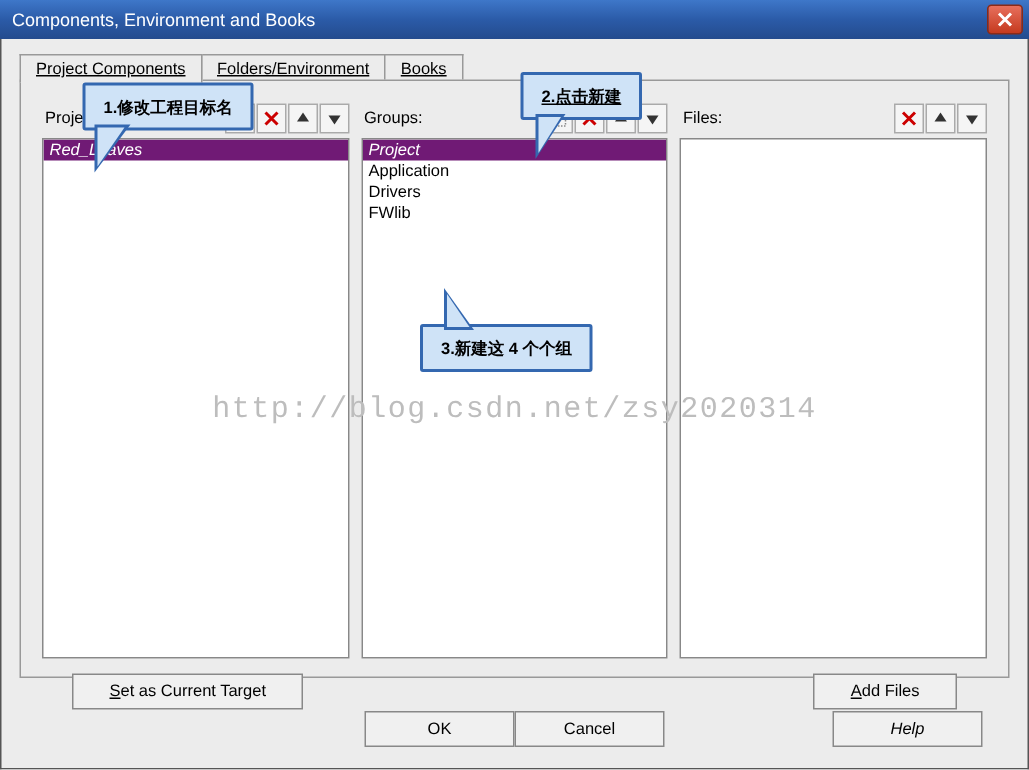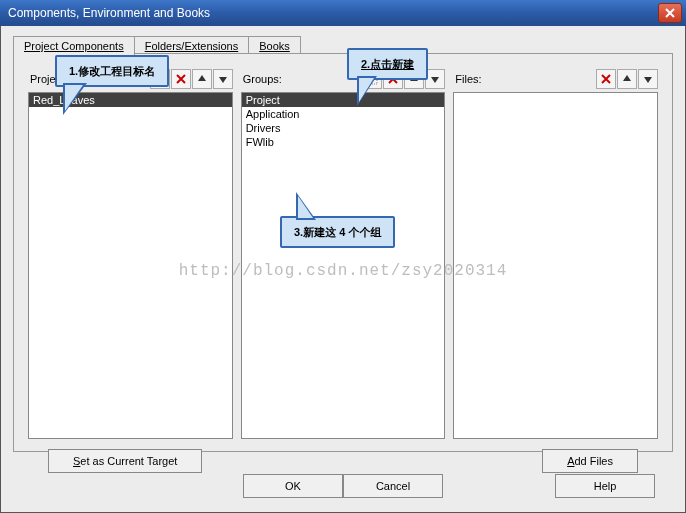--- a/index.html
+++ b/index.html
@@ -14,60 +14,60 @@
   .tab.active { background: #ececec; z-index: 5; }
   .tab-pane { position: absolute; top: 27px; left: 12px; right: 12px; bottom: 60px; border: 1px solid #999; background: #ececec; padding: 14px 14px 12px 14px; }
   .columns { display: flex; gap: 8px; height: 100%; }
   .column { flex: 1; display: flex; flex-direction: column; }
   .col-header { display: flex; align-items: center; height: 22px; margin-bottom: 2px; position: relative; }
   .col-label { flex: 1; padding-left: 2px; }
   .icon-btn { width: 20px; height: 20px; border: 1px solid #aaa; background: #f5f5f5; margin-left: 1px; display: flex; align-items: center; justify-content: center; cursor: pointer; }
   .icon-btn svg { width: 12px; height: 12px; }
   .listbox { flex: 1; border: 1px solid #888; background: #fff; overflow: auto; }
   .listbox-item { padding: 1px 4px; cursor: pointer; }
-  .listbox-item.selected { background: #404040; color: #fff; }
+  .listbox-item.selected { background: #701a75; color: #fff; font-style: italic; }
   .under-columns { display: flex; margin-top: 10px; }
   .btn { border: 1px solid #888; background: #f0f0f0; padding: 5px 24px; cursor: pointer; font-size: 11px; }
   .under-columns .btn:first-child { margin-left: 20px; }
   .under-columns .spacer { flex: 1; }
   .under-columns .btn:last-child { margin-right: 20px; }
   .bottom-bar { position: absolute; left: 12px; right: 12px; bottom: 14px; display: flex; align-items: center; justify-content: center; }
   .bottom-bar .btn { min-width: 100px; text-align: center; }
-  .help-btn { position: absolute; right: 18px; }
+  .help-btn { position: absolute; right: 18px; font-style: italic; }
   .callout { position: absolute; background: #cfe3f7; border: 2px solid #3468b0; padding: 6px 12px; font-size: 13px; font-weight: bold; border-radius: 2px; z-index: 50; color: #000; }
   .callout .pointer { position: absolute; width: 0; height: 0; }
   .c1 { top: 55px; left: 55px; }
   .c1 .pointer { bottom: -30px; left: 6px; border-top: 32px solid #3468b0; border-right: 24px solid transparent; }
   .c1 .pointer::after { content: ""; position: absolute; top: -30px; left: 2px; border-top: 26px solid #cfe3f7; border-right: 18px solid transparent; }
   .c2 { top: 48px; left: 347px; text-decoration: underline; }
   .c2 .pointer { bottom: -28px; left: 8px; border-top: 30px solid #3468b0; border-right: 20px solid transparent; }
   .c2 .pointer::after { content: ""; position: absolute; top: -28px; left: 2px; border-top: 24px solid #cfe3f7; border-right: 15px solid transparent; }
   .c3 { top: 216px; left: 280px; }
   .c3 .pointer { top: -26px; left: 14px; border-bottom: 28px solid #3468b0; border-right: 20px solid transparent; }
   .c3 .pointer::after { content: ""; position: absolute; top: 4px; left: 2px; border-bottom: 22px solid #cfe3f7; border-right: 15px solid transparent; }
-  .watermark { position: absolute; top: 262px; left: 0; right: 0; text-align: center; color: #bdbdbd; font-size: 16px; font-family: "Courier New", monospace; letter-spacing: 1px; pointer-events: none; z-index: 40; }
+  .watermark { position: absolute; top: 262px; left: 0; right: 0; text-align: center; color: #bdbdbd; font-size: 20px; font-family: "Courier New", monospace; letter-spacing: 1px; pointer-events: none; z-index: 40; }
   .u { text-decoration: underline; }
 </style>
 </head>
 <body>
 
 <div class="titlebar">
   <span class="titlebar-text">Components, Environment and Books</span>
   <div class="close-btn">
     <svg viewBox="0 0 10 10">
         <path d="M1 1 L9 9 M9 1 L1 9" stroke="#fff" stroke-width="2"></path>
       </svg>
   </div>
 </div>
 
 <div class="dialog-body">
 
   <div class="tab-bar">
     <div class="tab active"><span>Project Components</span></div>
-    <div class="tab"><span>Folders/Extensions</span></div>
+    <div class="tab"><span>Folders/Environment</span></div>
     <div class="tab"><span>Books</span></div>
   </div>
 
   <div class="tab-pane">
     <div class="columns">
 
       <div class="column">
         <div class="col-header">
           <span class="col-label">Project Targets:</span>
           <div class="icon-btn">

